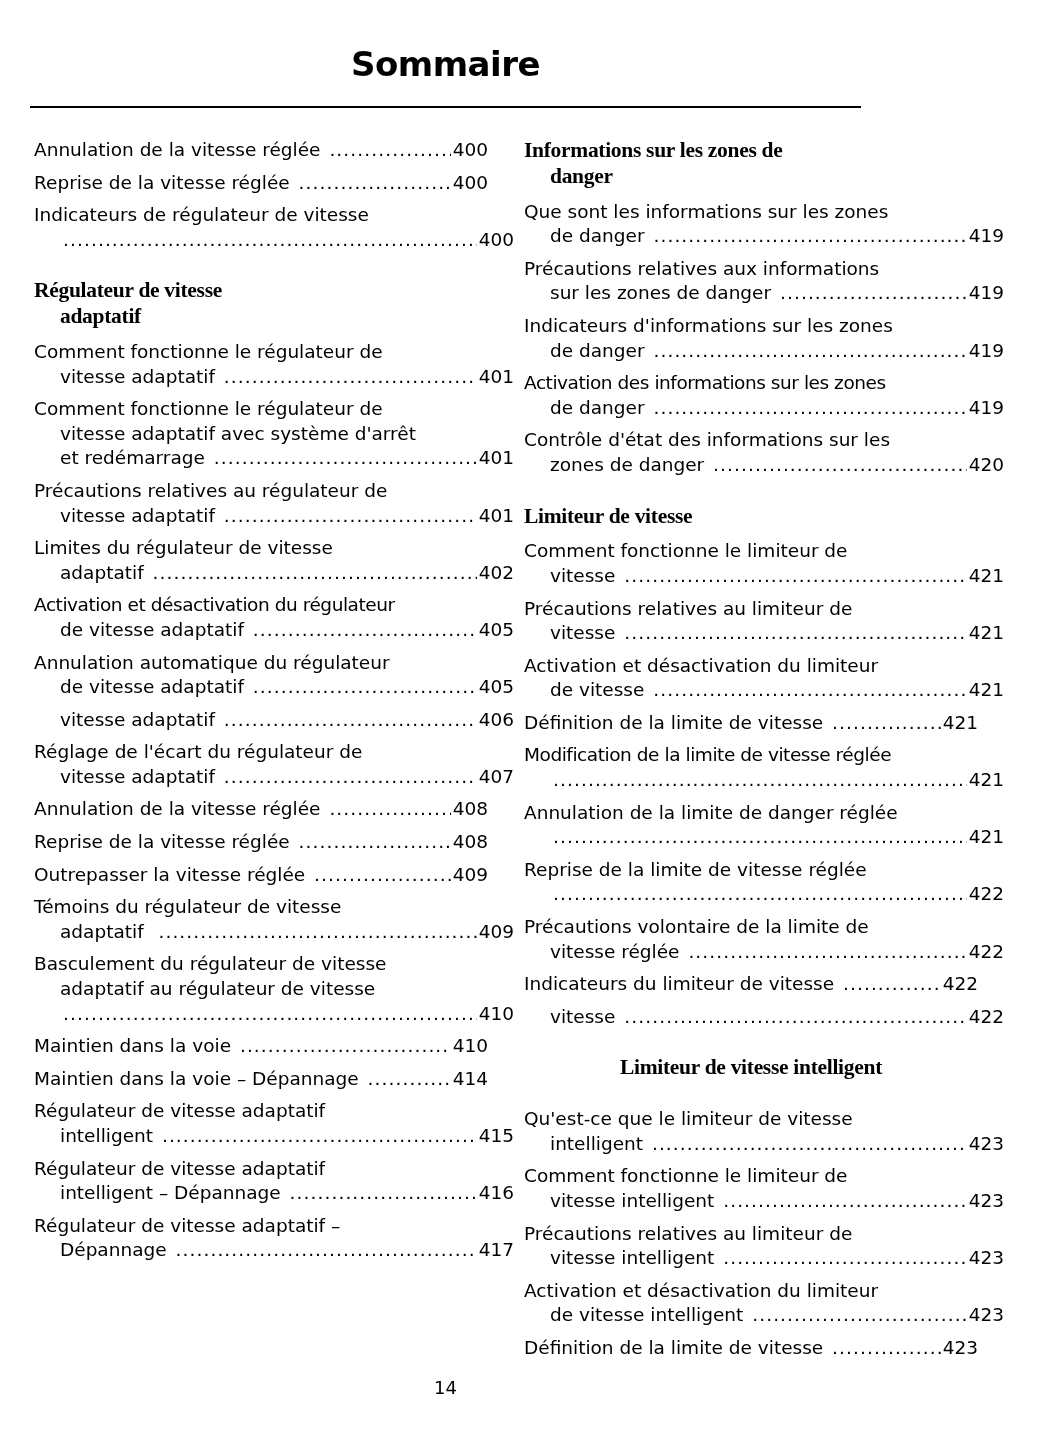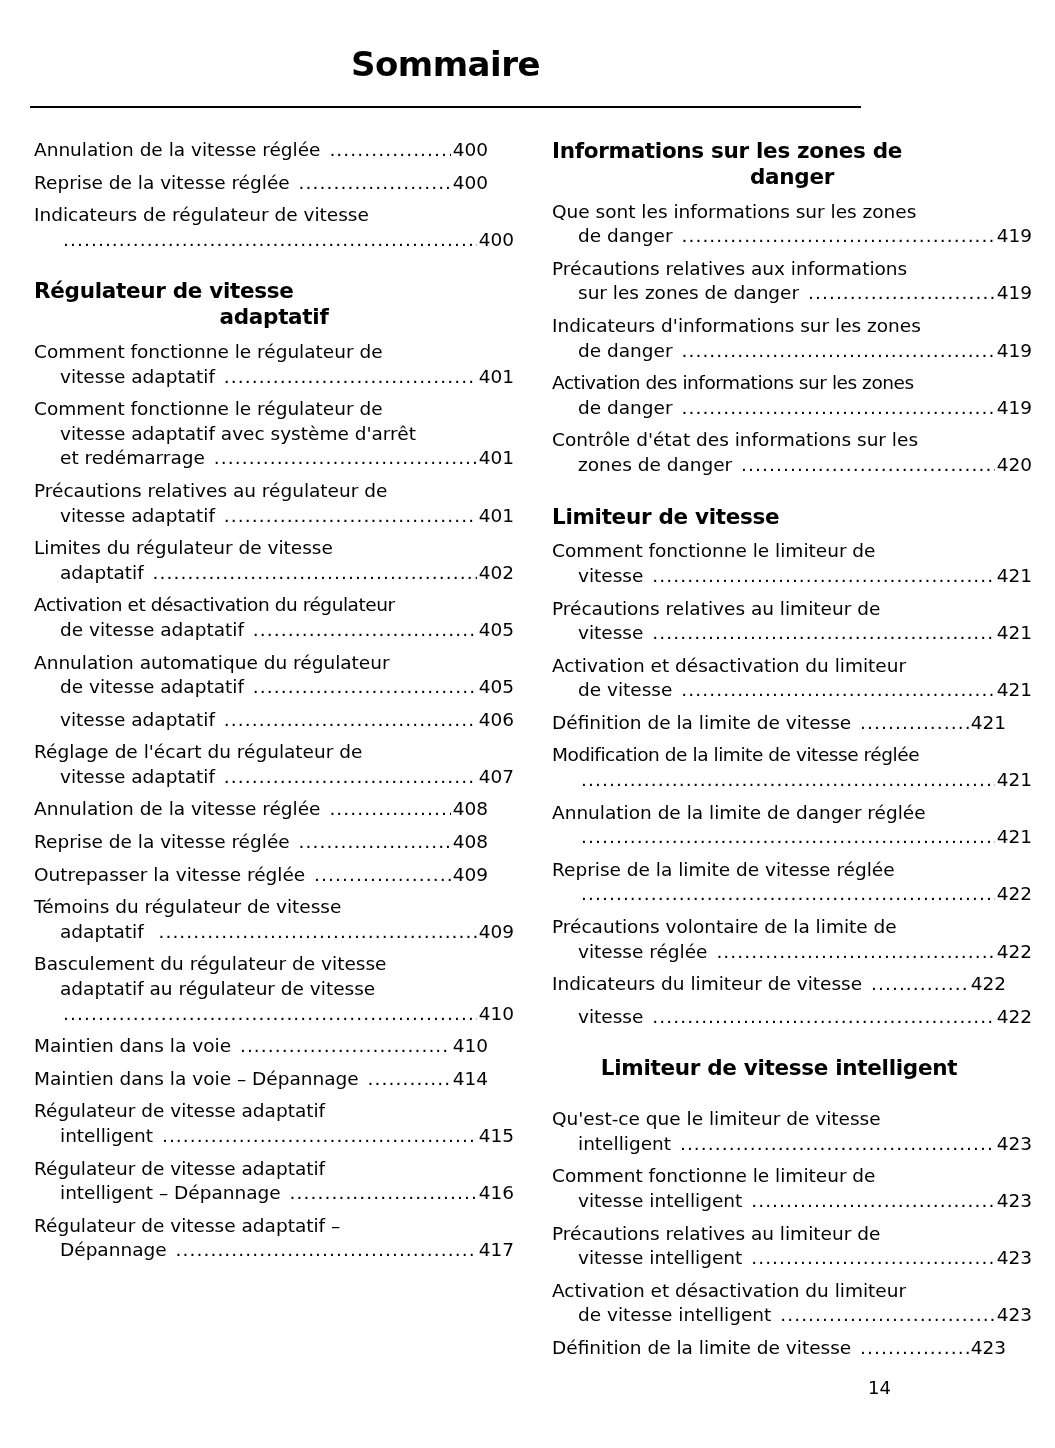--- a/index.html
+++ b/index.html
@@ -26,40 +26,40 @@
   }
   .title-rule {
     border-bottom: 2px solid #000;
     margin: 22px 30px 0 30px;
   }
   .columns {
     display: flex;
     flex-direction: row;
     padding: 30px 30px 0 34px;
     box-sizing: border-box;
-    gap: 64px;
+    gap: 36px;
   }
   .col {
     width: 454px;
     flex: 0 0 454px;
   }
   .section-head {
     font-size: 21.5px;
     font-weight: bold;
     line-height: 1.2;
     margin: 26px 0 10px 0;
     letter-spacing: -0.3px;
+    font-family: Liberation Serif, serif;
   }
   .section-head.first {
     margin-top: 0;
   }
   .section-head .cont {
     display: block;
     padding-left: 26px;
-    text-align: center;
   }
   
   .entry {
     font-size: 18.5px;
     line-height: 1.33;
     margin-bottom: 8px;
     position: relative;
   }
   .entry .line1 {
     display: block;
@@ -94,21 +94,21 @@
     padding-left: 26px;
   }
   .tight {
     letter-spacing: -0.45px;
   }
   .footer {
     position: absolute;
     bottom: 50px;
     left: 0;
     width: 100%;
-    text-align: right;
+    text-align: center;
     font-size: 18px;
   }
 </style>
 </head>
 <body>
 
 <div class="page">
 
   <div class="page-title">Sommaire</div>
   <div class="title-rule"></div>

